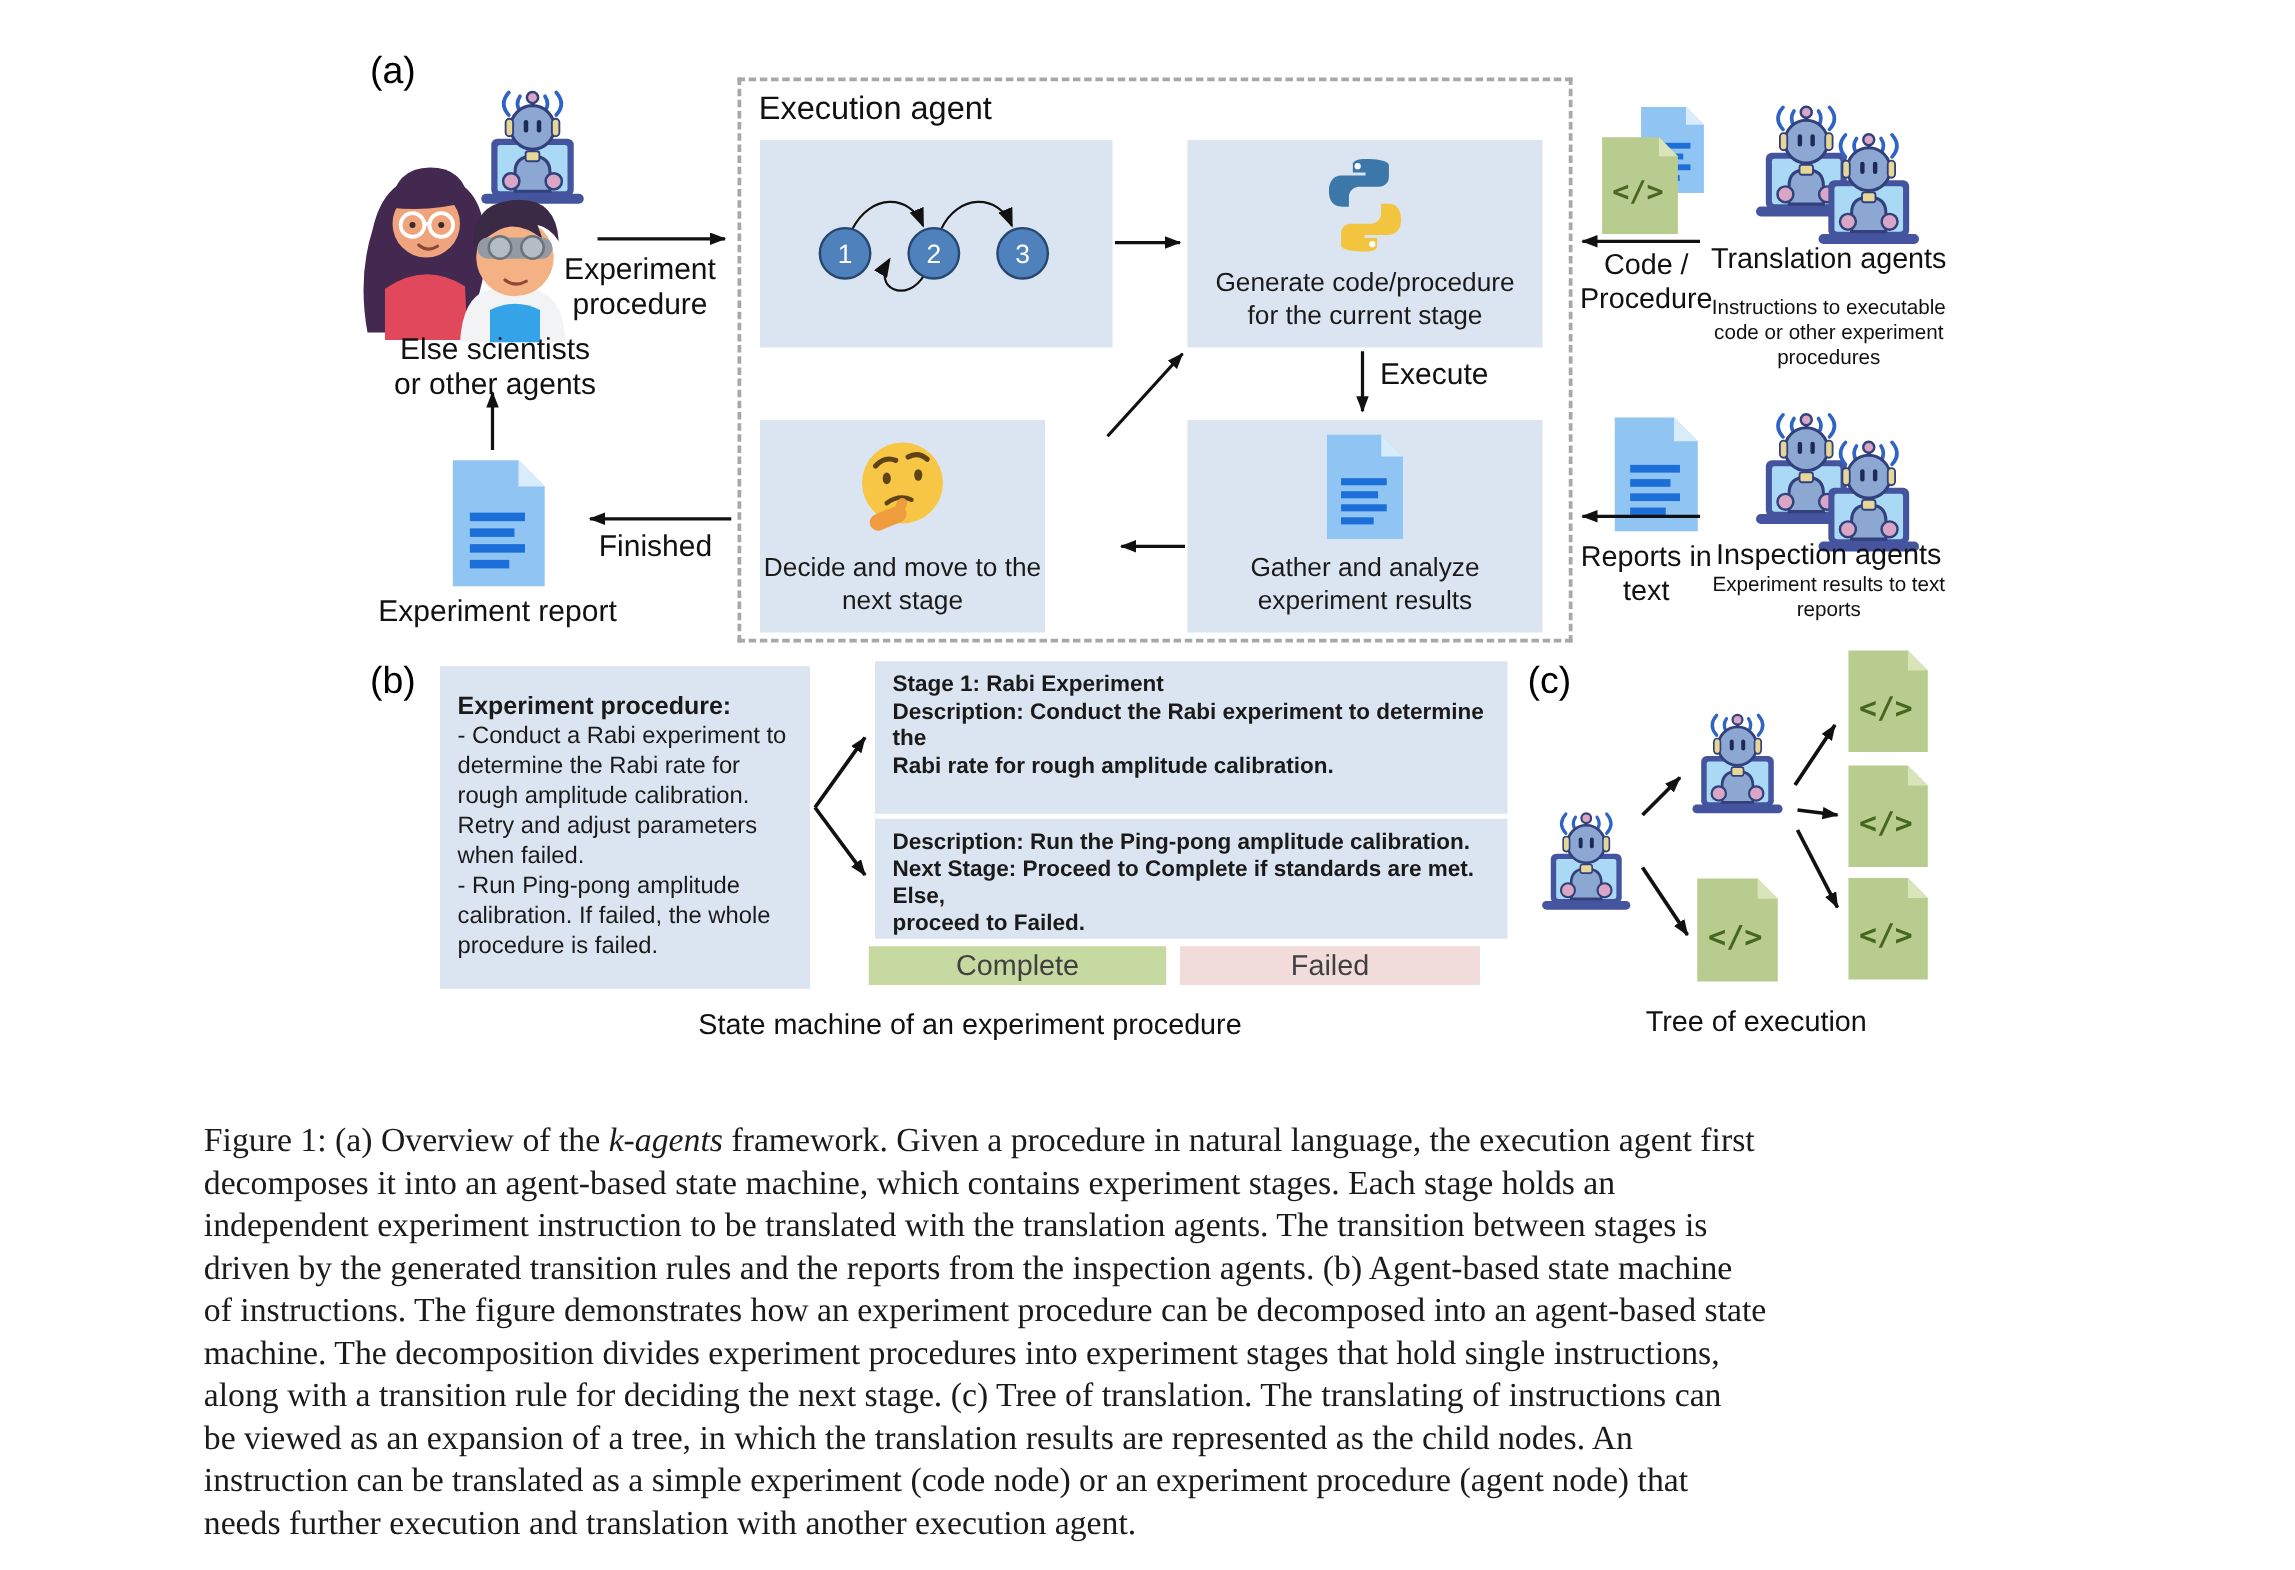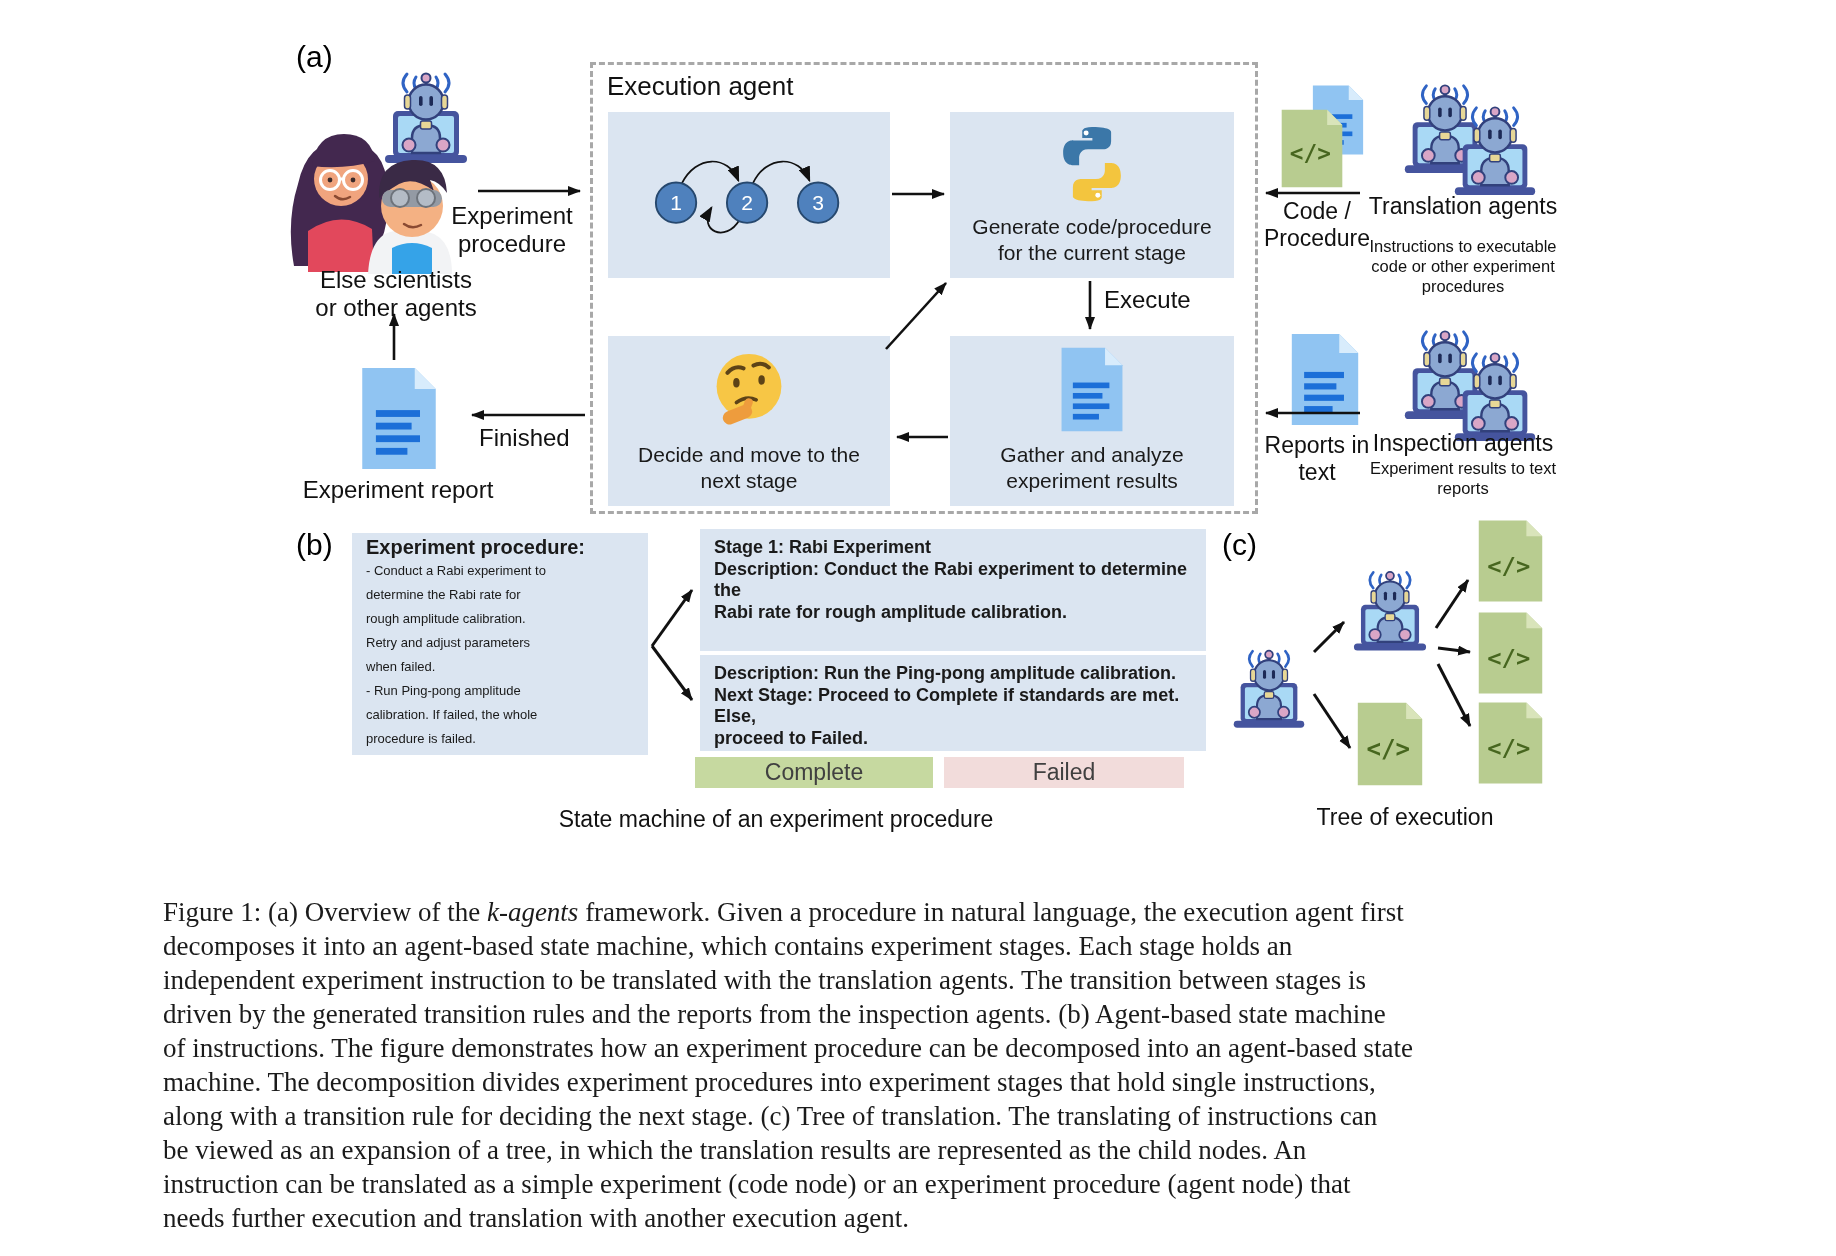--- a/index.html
+++ b/index.html
@@ -12,23 +12,23 @@
   .bluebox .iconwrap{flex:1;display:flex;align-items:center;justify-content:center;width:100%;}
   .boxlabel{font-size:21px;line-height:26px;text-align:center;white-space:pre-line;margin-bottom:12px;}
   .exec-box{border:3px dashed #a8a8a8;background:transparent;}
   .exec-title{font-size:26px;color:#111;}
   .sidelabel{font-size:23px;line-height:27px;text-align:center;white-space:pre-line;color:#111;}
   .sidetitle{font-size:23px;text-align:center;color:#111;}
   .sidedesc{font-size:16.5px;line-height:20px;text-align:center;white-space:pre-line;color:#111;}
   .arrowlabel{font-size:24px;color:#111;}
   .centerlabel{font-size:24px;line-height:28px;text-align:center;white-space:pre-line;color:#111;}
   .subcaption{font-size:23px;text-align:center;color:#111;}
-  .procbox{background:#dbe5f1;padding:2px 14px;}
+  .procbox{background:#dbe5f1;padding:20px 14px;}
   .procbox .ptitle{font-size:20px;font-weight:bold;line-height:24px;white-space:pre;}
-  .procbox .pbody{font-size:13px;line-height:24px;white-space:pre;}
+  .procbox .pbody{font-size:19px;line-height:24px;white-space:pre;}
   .stagebox{background:#dbe5f1;padding:8px 14px;}
   .stagebox .stitle{font-size:18px;font-weight:bold;line-height:21.5px;}
   .stage-line{font-size:18px;line-height:21.5px;white-space:pre-line;font-weight:bold;}
   .stage-line b{white-space:pre;}
   .statusbar{display:flex;align-items:center;justify-content:center;font-size:23px;color:#404040;}
   .figcap{position:absolute;left:163px;top:868px;width:1580px;font-family:"Liberation Serif","DejaVu Serif",serif;
           font-size:27px;line-height:34px;color:#1b1b1b;}
   svg{display:block;}
 </style>
 </head>
@@ -146,21 +146,21 @@
         <g transform="rotate(180 50 51.5)">
           <path fill="#f3c53e" d="M50,4 c-13,0 -12.5,5.5 -12.5,5.5 v8.5 h13 v3 H26 c0,0 -13,-1 -13,16 c0,17 13,16 13,16 h7.5 v-9.5 c0,0 -0.3,-11 11.5,-11 h19 c0,0 10.5,0.3 10.5,-10.5 v-11.5 c0,0 1.5,-6.5 -24.5,-6.5 z"></path>
           <circle cx="42.5" cy="11.5" r="3.2" fill="#ffffff"></circle>
         </g>
       </svg>
     </div>
     <div class="boxlabel">Generate code/procedure
 for the current stage</div>
   </div>
 
-  <div class="abs bluebox" style="left:608px;top:336px;width:282px;height:170px">
+  <div class="abs bluebox" style="left:608px;top:336px;width:228px;height:170px">
     <div class="iconwrap">
       <svg width="90" height="90" viewBox="0 0 100 100">
         <use href="#think" width="100" height="100"></use>
       </svg>
     </div>
     <div class="boxlabel">Decide and move to the
 next stage</div>
   </div>
 
   <div class="abs bluebox" style="left:950px;top:336px;width:284px;height:170px">

